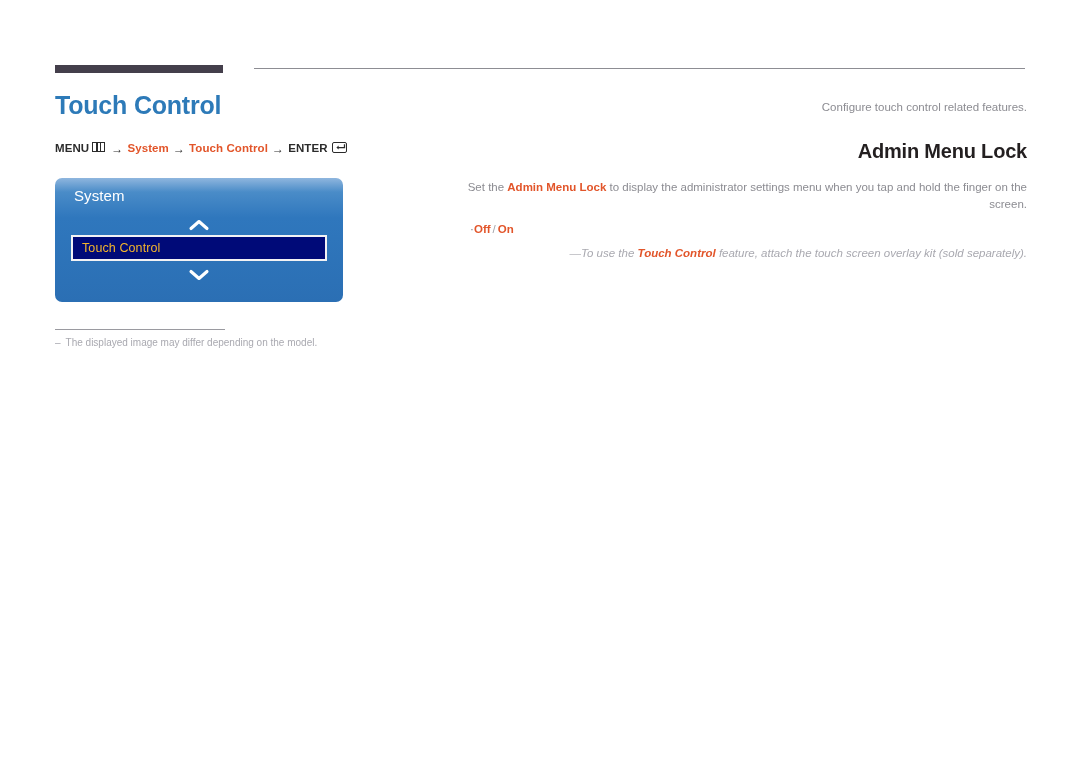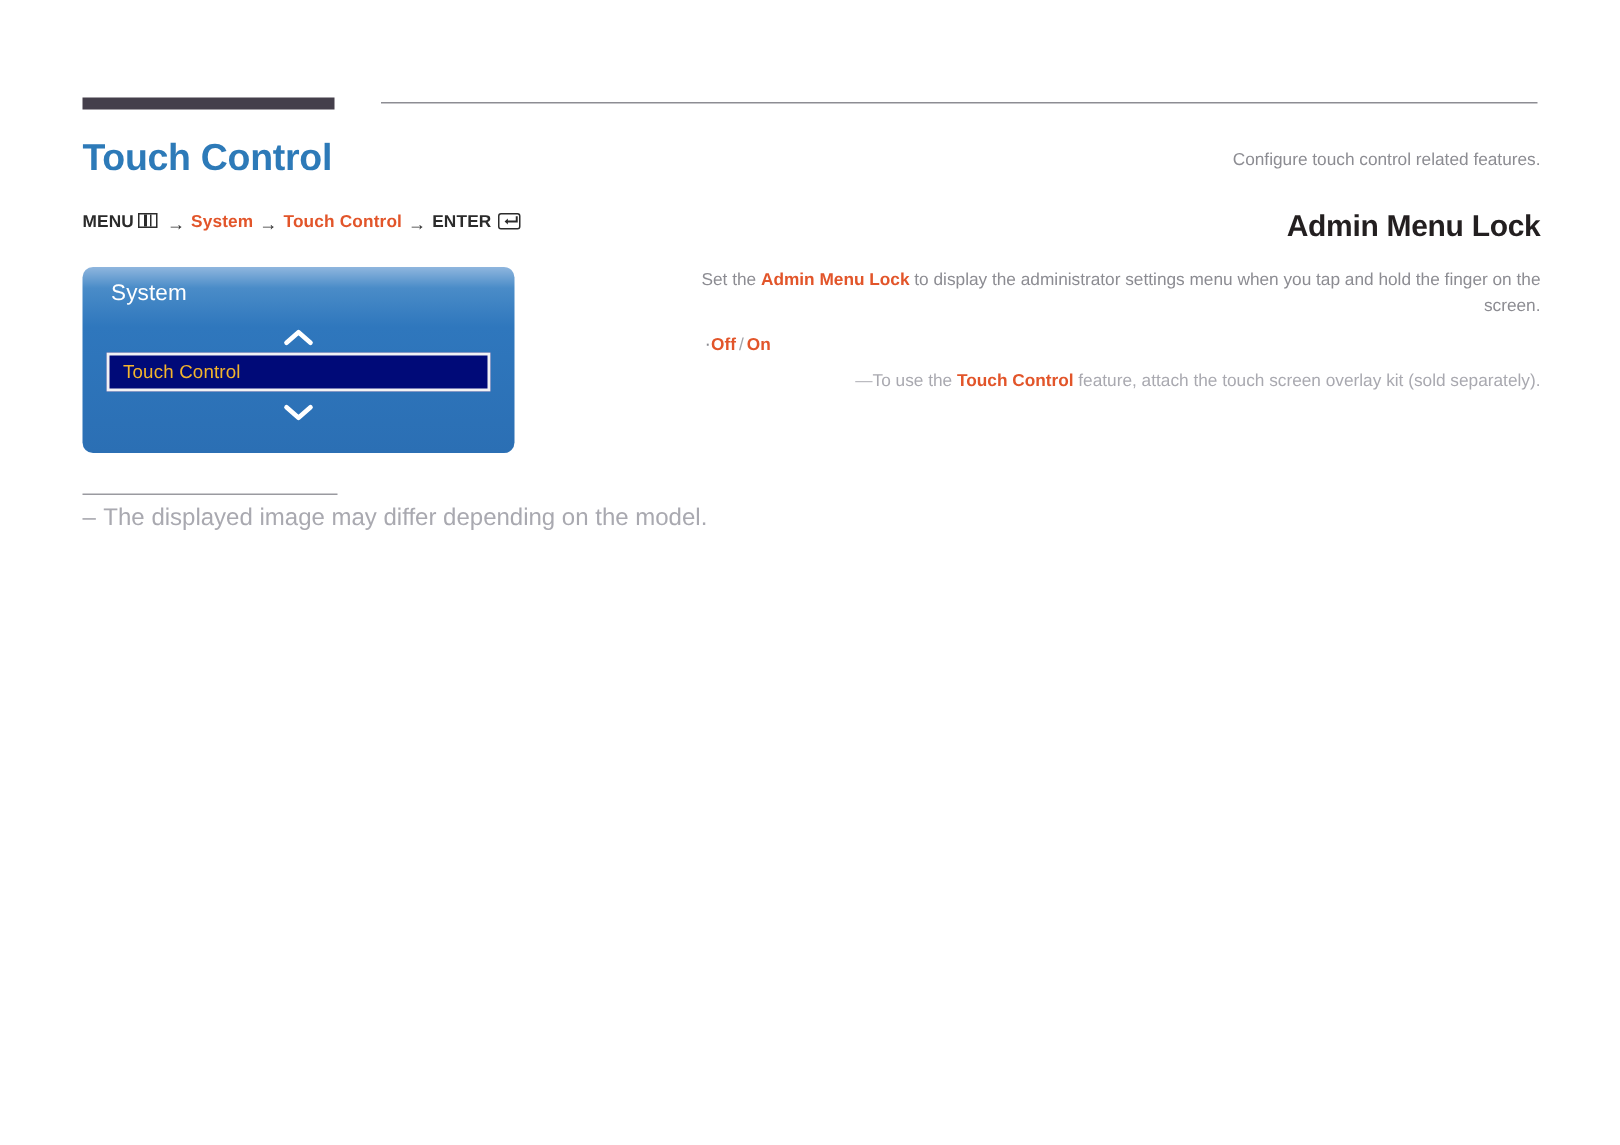--- a/index.html
+++ b/index.html
@@ -159,21 +159,21 @@
     left: 55px;
     top: 329px;
     width: 170px;
     height: 1px;
     background: #9a9aa0;
   }
   .foot-note {
     position: absolute;
     left: 55px;
     top: 337px;
-    font-size: 16px;
+    font-size: 10px;
     color: #a9a9b0;
     white-space: nowrap;
   }
   .foot-note .dash { margin-right: 5px; }
 
   
   .right-col {
     position: absolute;
     left: 452px;
     top: 99px;
@@ -219,20 +219,21 @@
     padding-left: 8px;
     box-sizing: border-box;
   }
   .bullet-row .sep { color: #a3a3a9; margin: 0 2px; }
 
   .note-row {
     margin: 10px 0 0 0;
     font-size: 11.5px;
     color: #a9a9b0;
     line-height: 1.5;
+    font-style: italic;
   }
   .note-row .emdash {
     color: #b8b8be;
     margin-right: 1px;
     letter-spacing: -1px;
   }
 </style>
 </head>
 <body>
 

